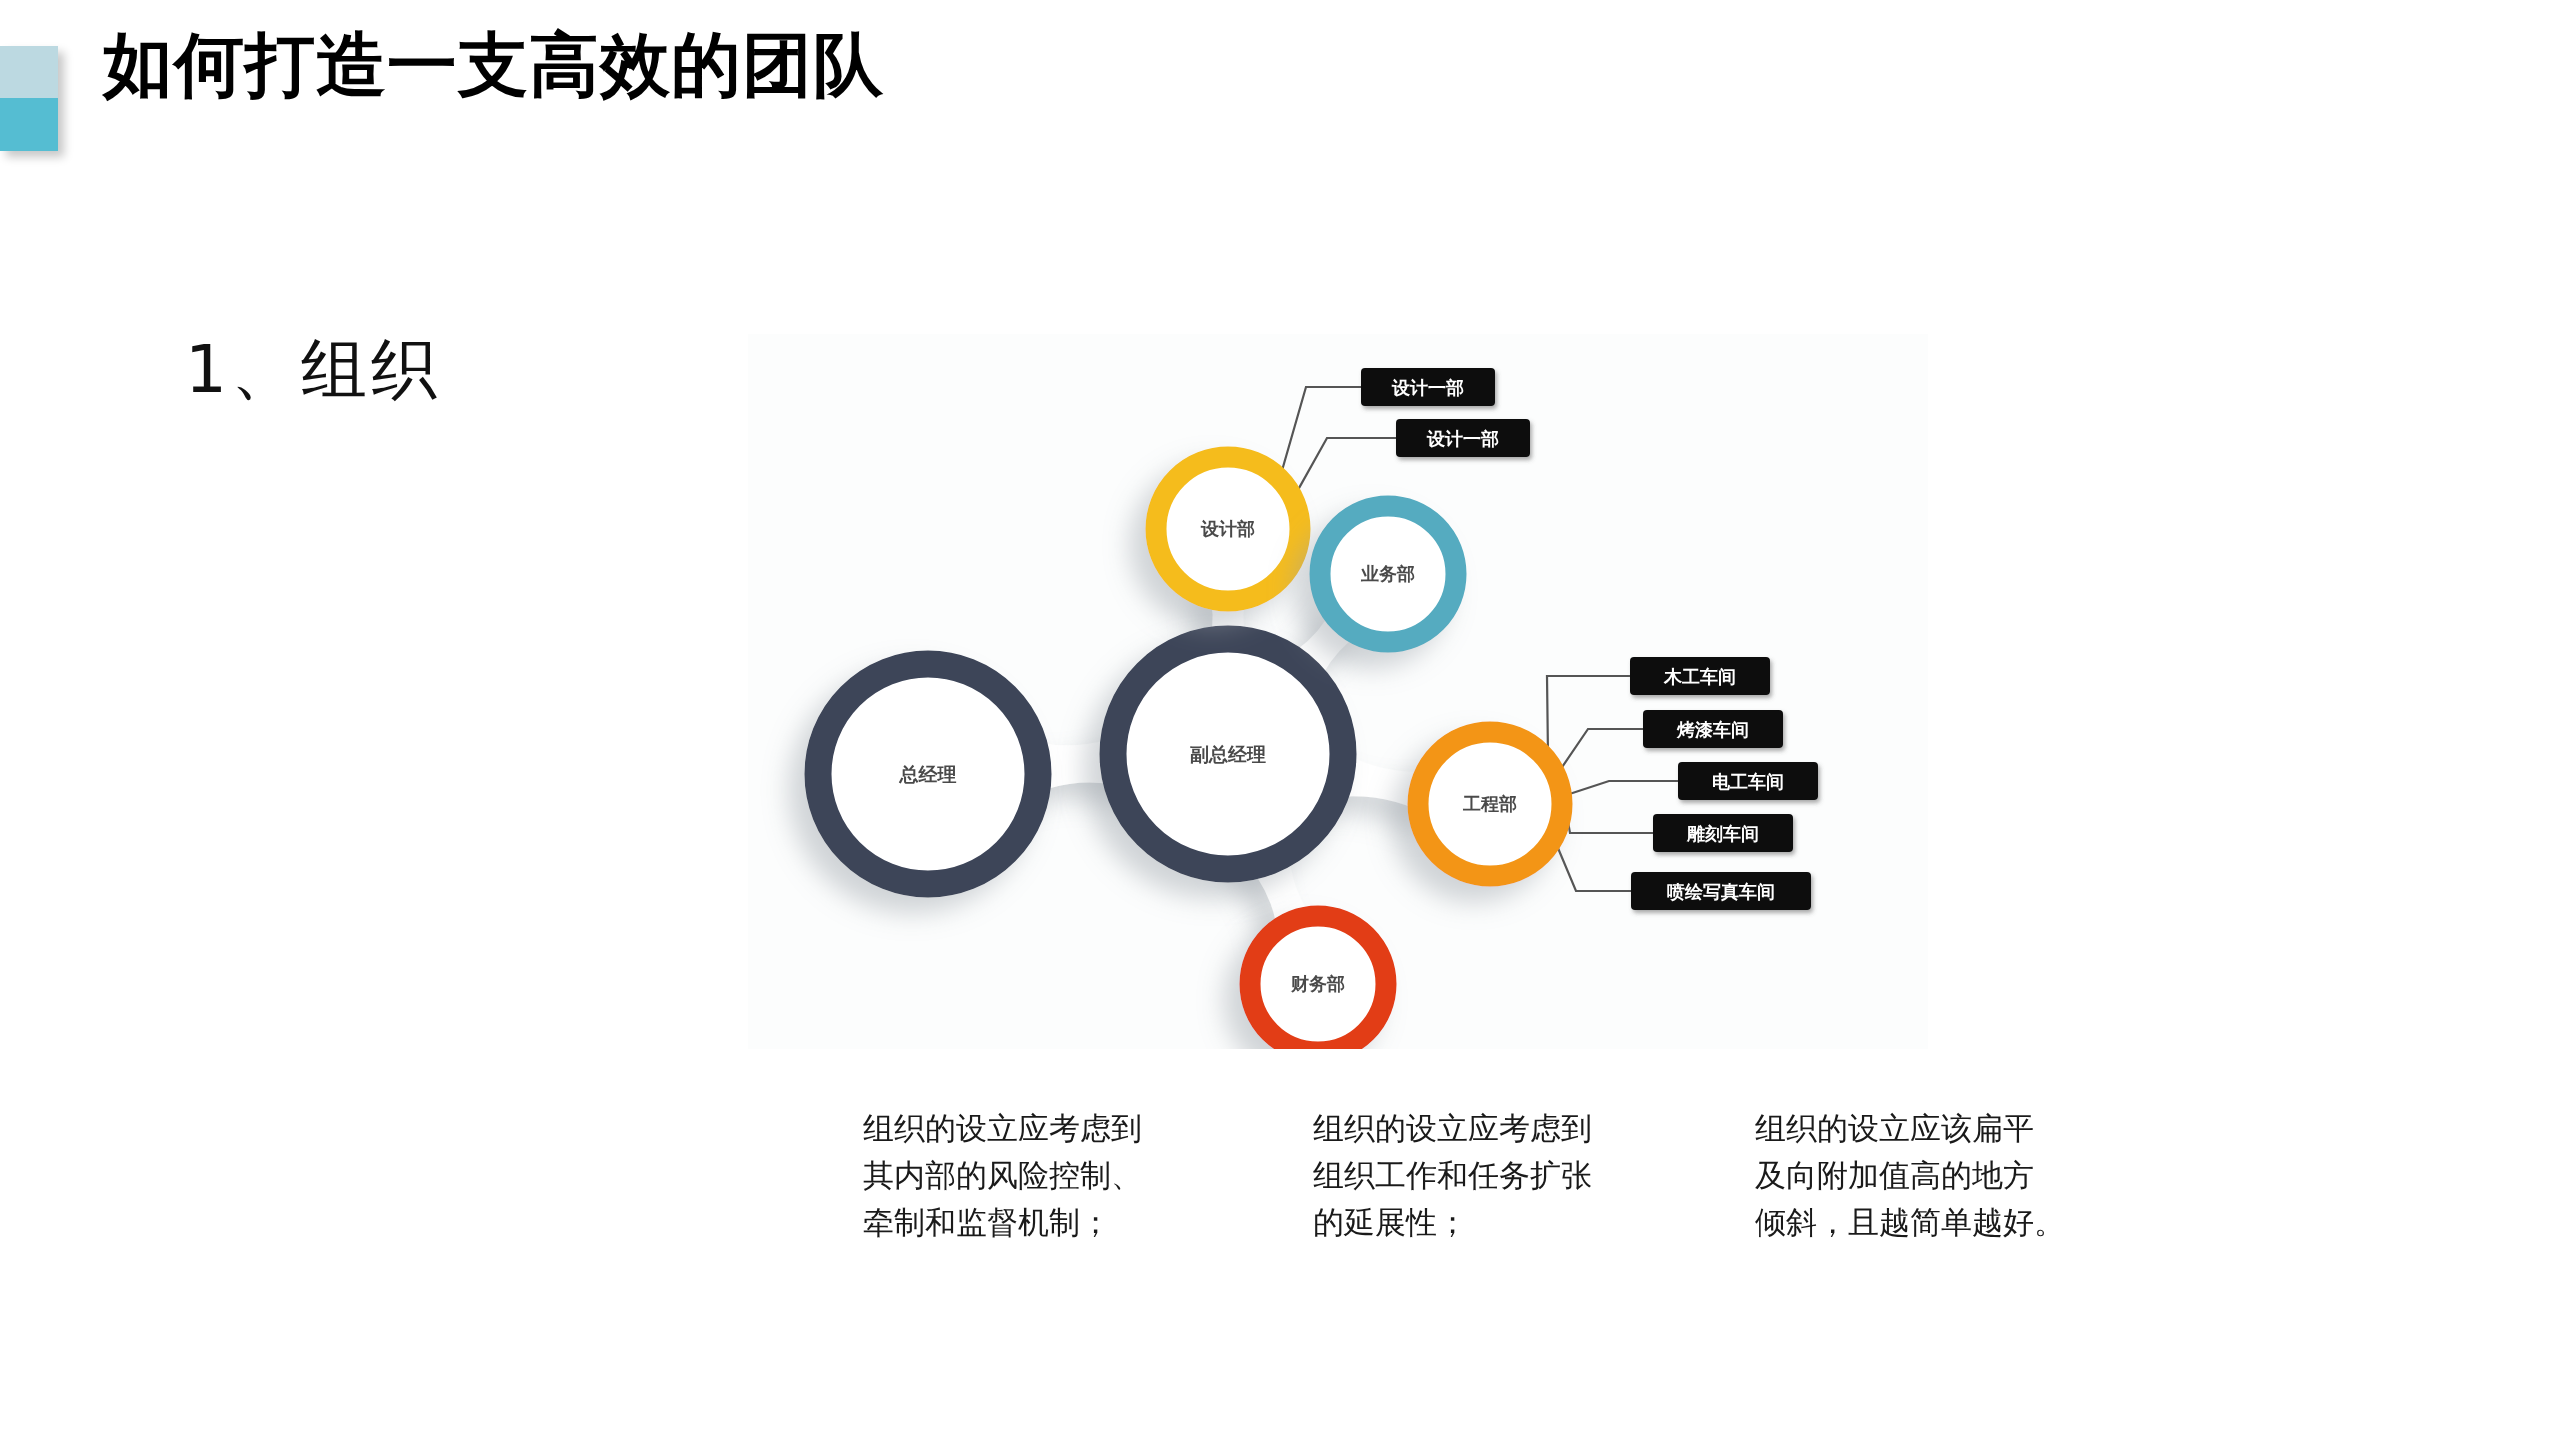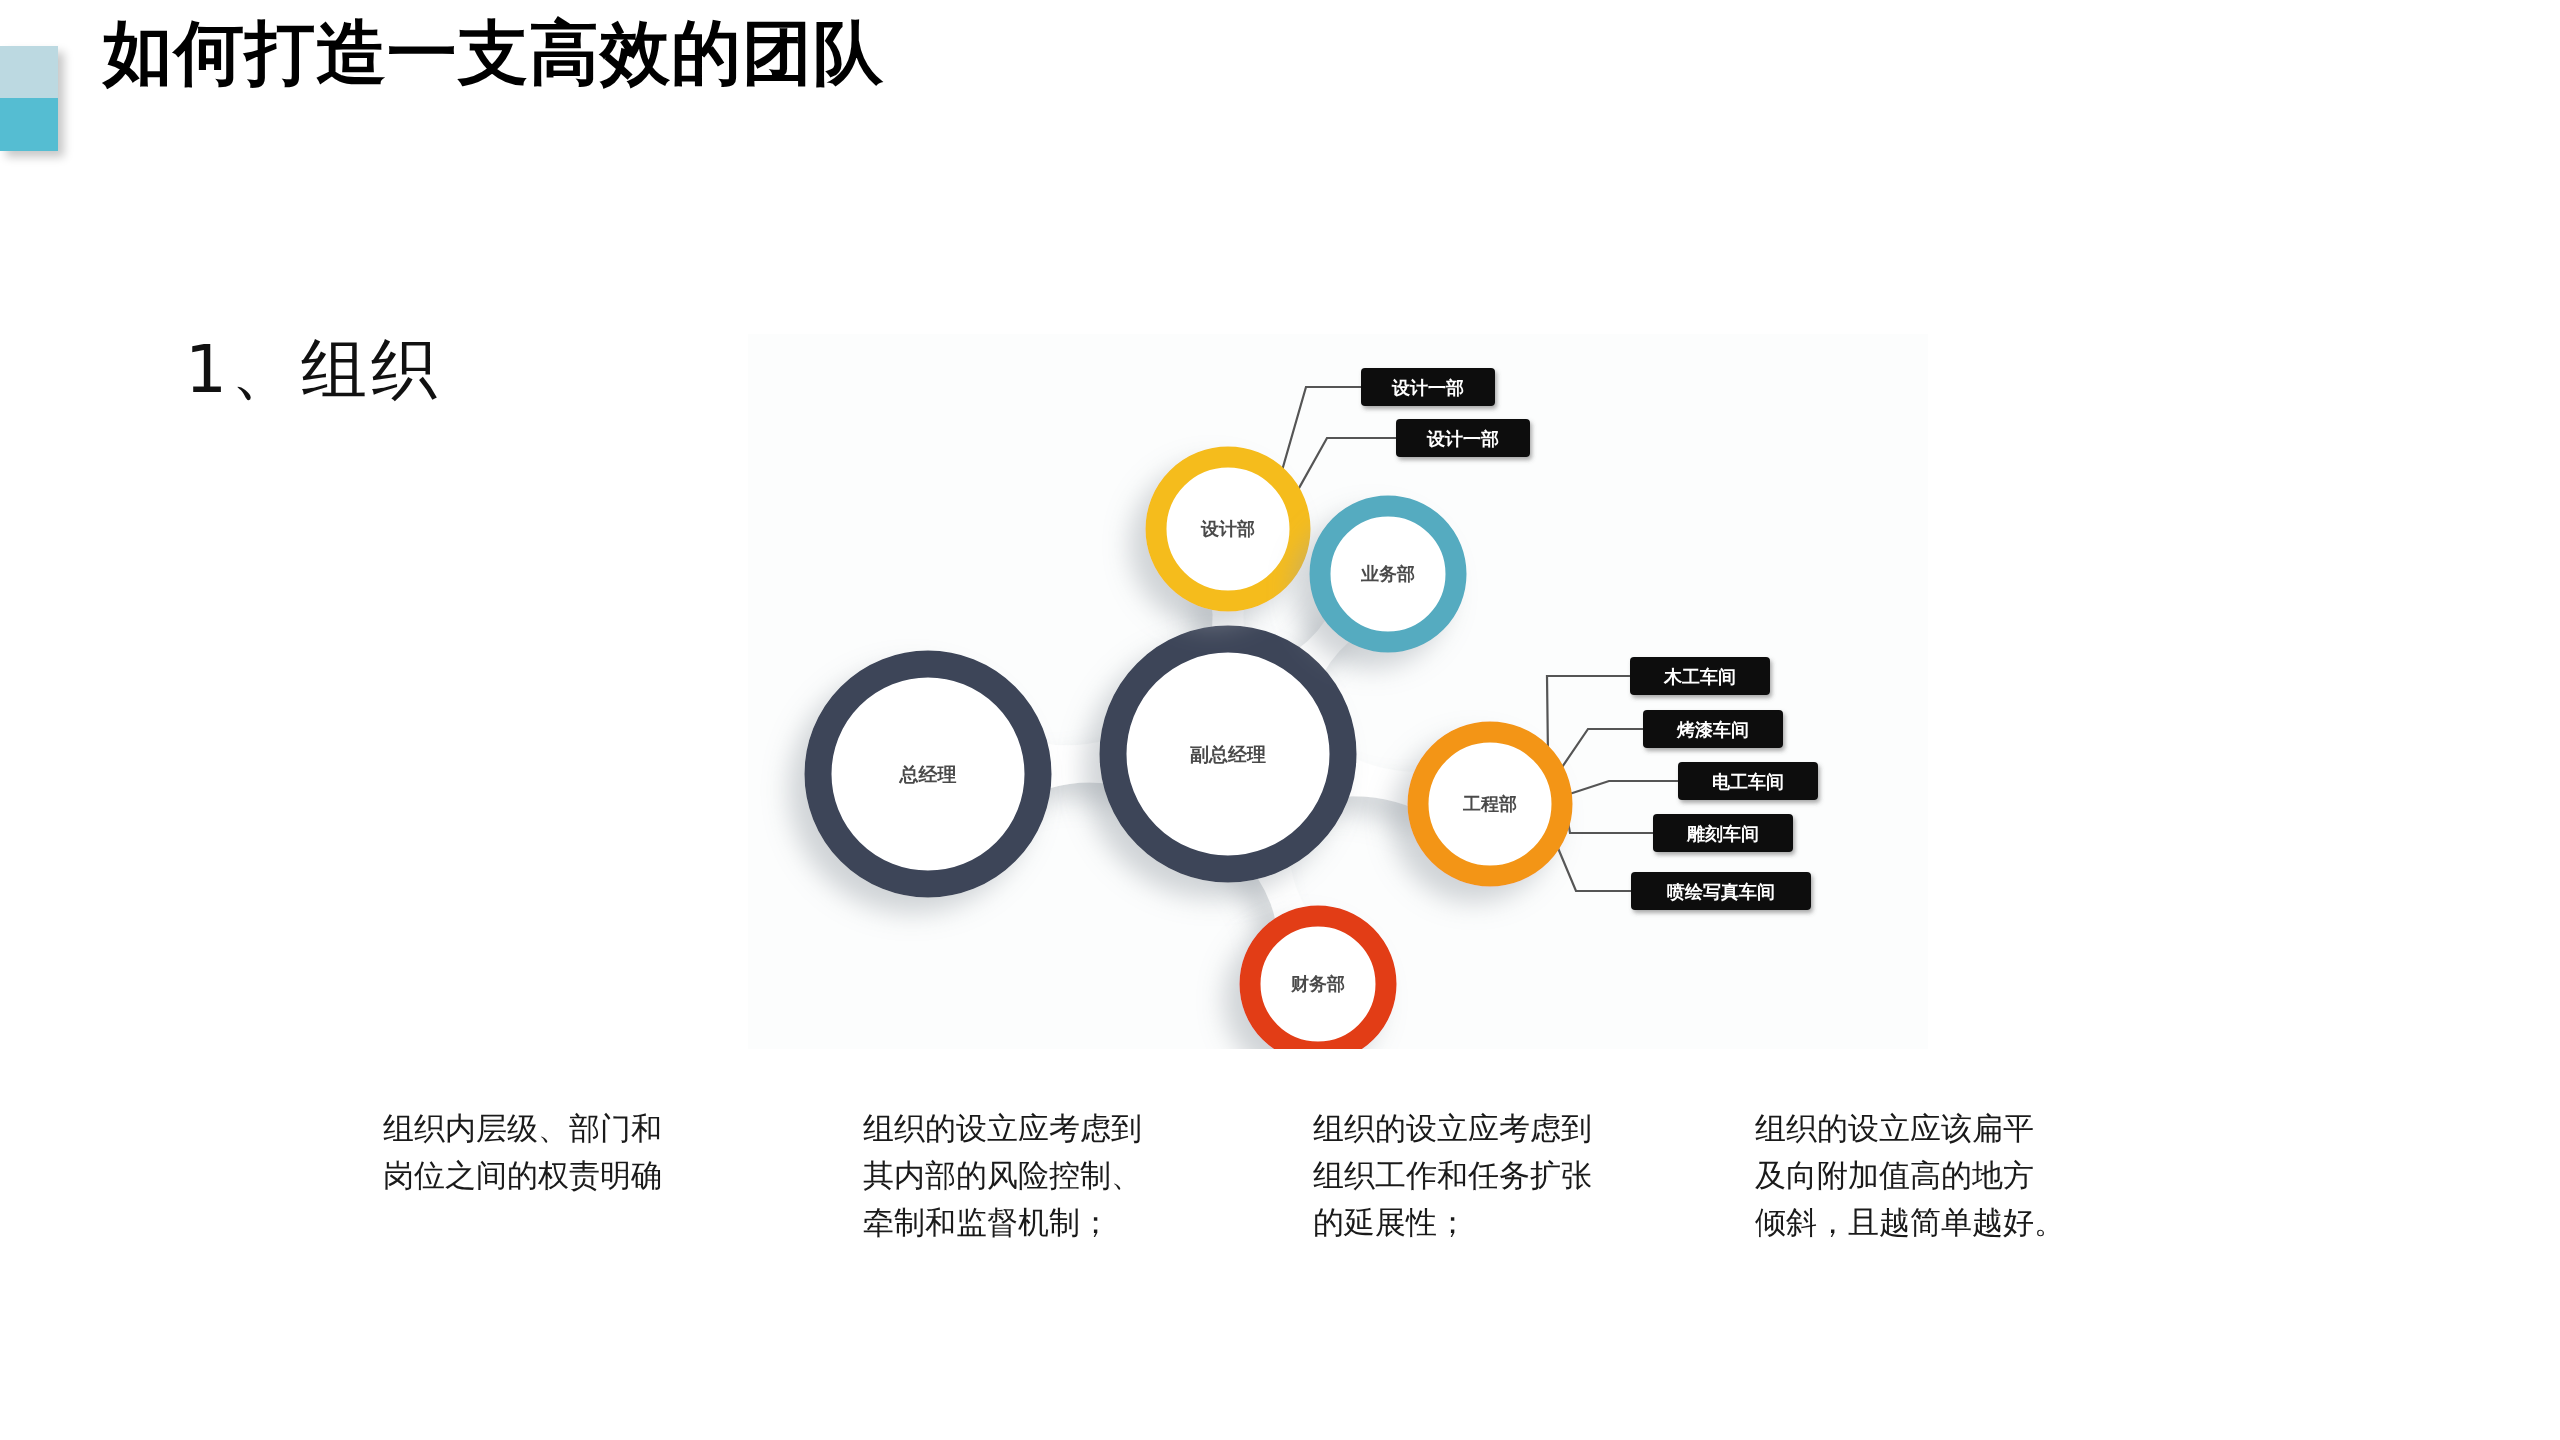--- a/index.html
+++ b/index.html
@@ -40,21 +40,21 @@
   }
   .accent-bottom {
     position: absolute;
     left: 0; top: 52px;
     width: 58px; height: 53px;
     background: #55bdd2;
   }
   #title-cn {
     position: absolute;
     left: 103px;
-    top: 13px;
+    top: 25px;
     font-size: 70px;
     font-weight: 700;
     letter-spacing: 1px;
     color: #000000;
     line-height: 1.15;
     white-space: nowrap;
     font-family: "DejaVu Sans", "Liberation Sans", sans-serif;
   }
   #title-en {
     position: absolute;
@@ -241,22 +241,20 @@
         </g>
         <g>
           <rect x="883" y="538" width="180" height="38" rx="4" ry="4" fill="#0a0a0a" filter="url(#boxshadow)"></rect>
           <text x="973" y="563.5" text-anchor="middle" font-size="18" font-family="&quot;DejaVu Sans&quot;,&quot;Liberation Sans&quot;,sans-serif" font-weight="700" fill="#ffffff">喷绘写真车间</text>
         </g>
       </g>
   </svg>
 </div>
 
 <div id="captions">
-  <div class="caption cap-0">组织内层级、部门和
-岗位之间的权责明确</div>
   <div class="caption cap-1">组织的设立应考虑到
 其内部的风险控制、
 牵制和监督机制；</div>
   <div class="caption cap-2">组织的设立应考虑到
 组织工作和任务扩张
 的延展性；</div>
   <div class="caption cap-3">组织的设立应该扁平
 及向附加值高的地方
 倾斜，且越简单越好。</div>
 </div>

